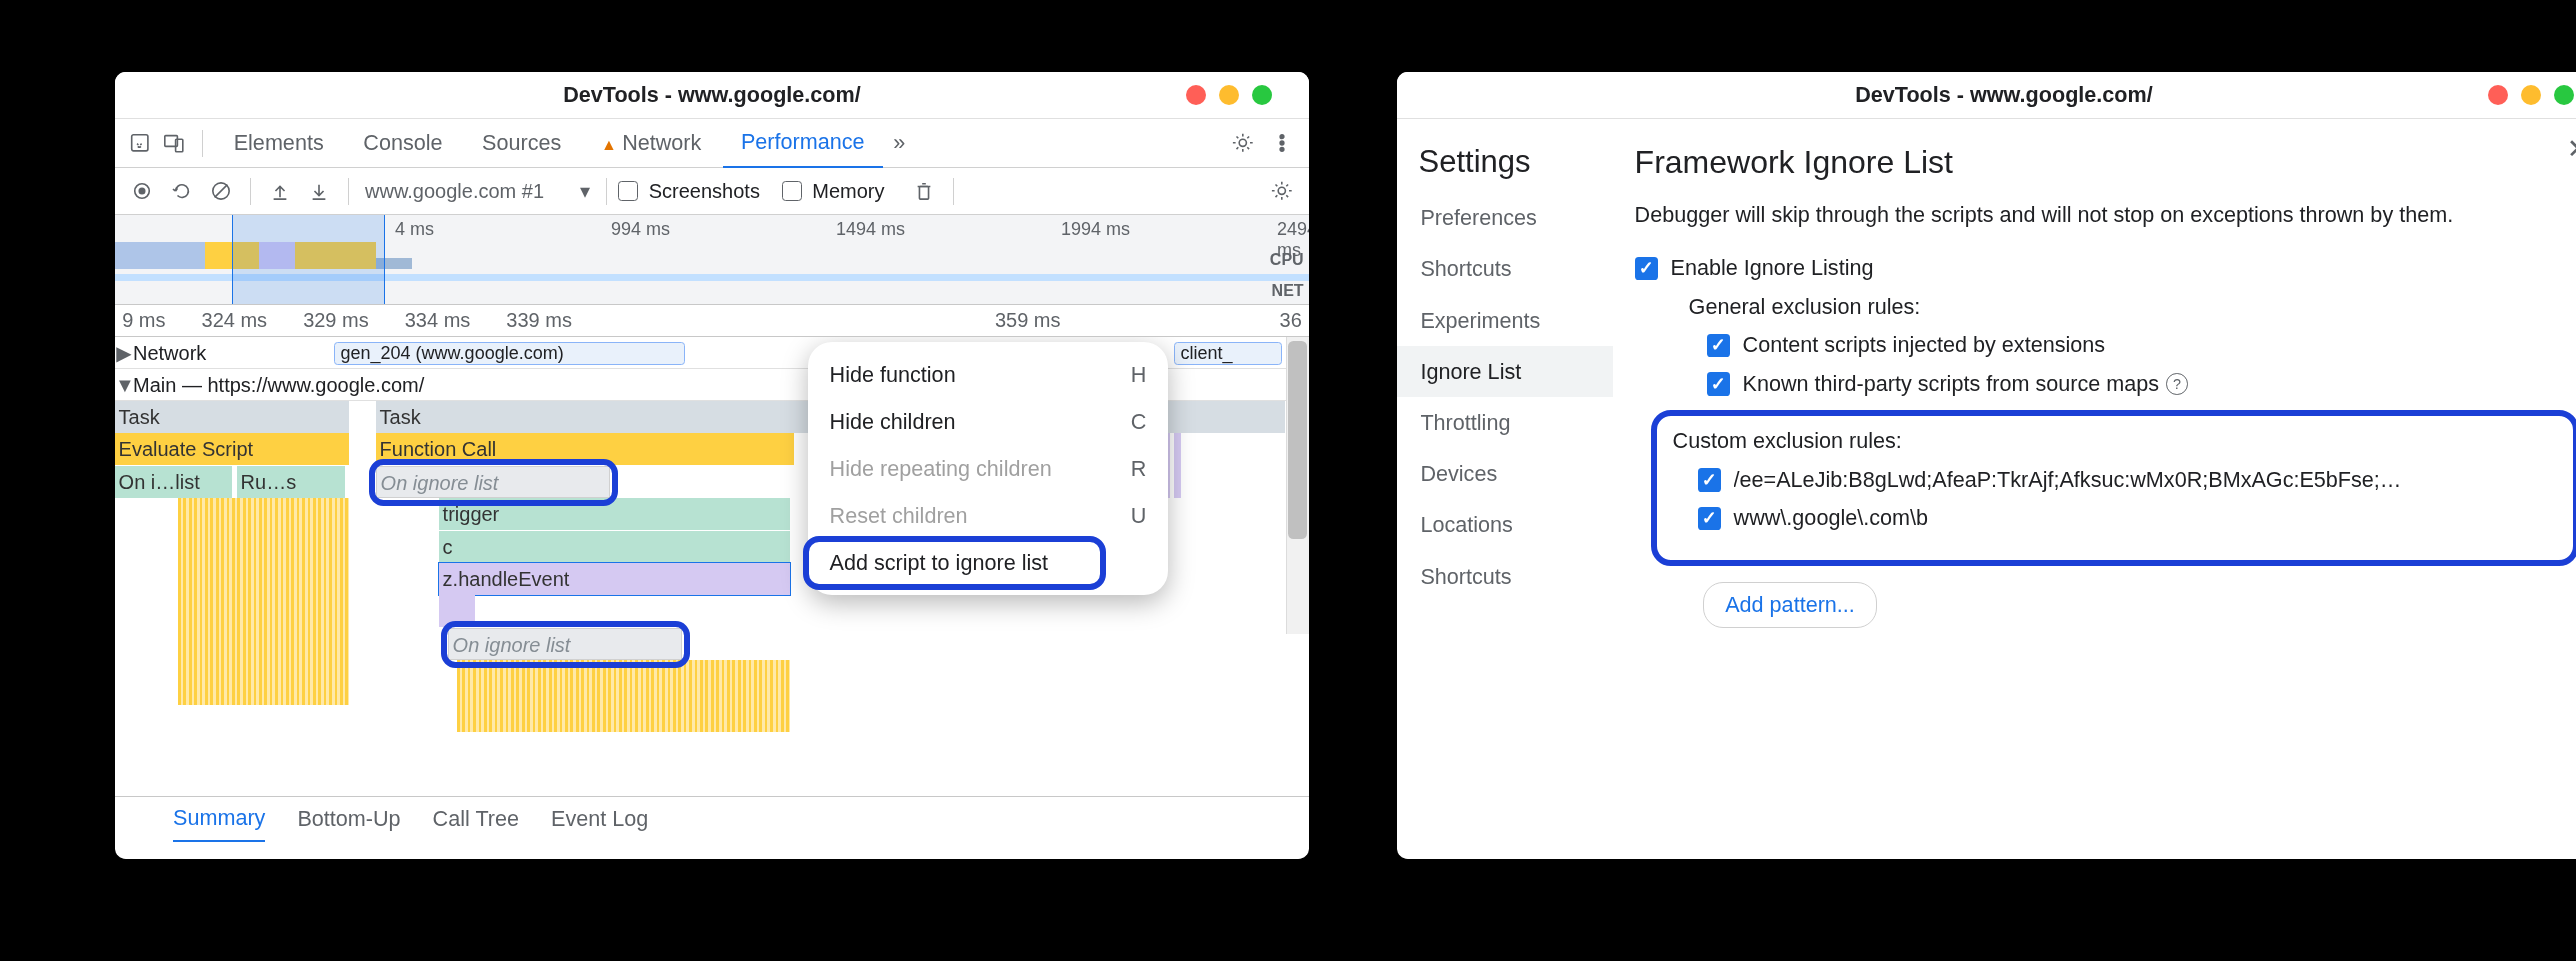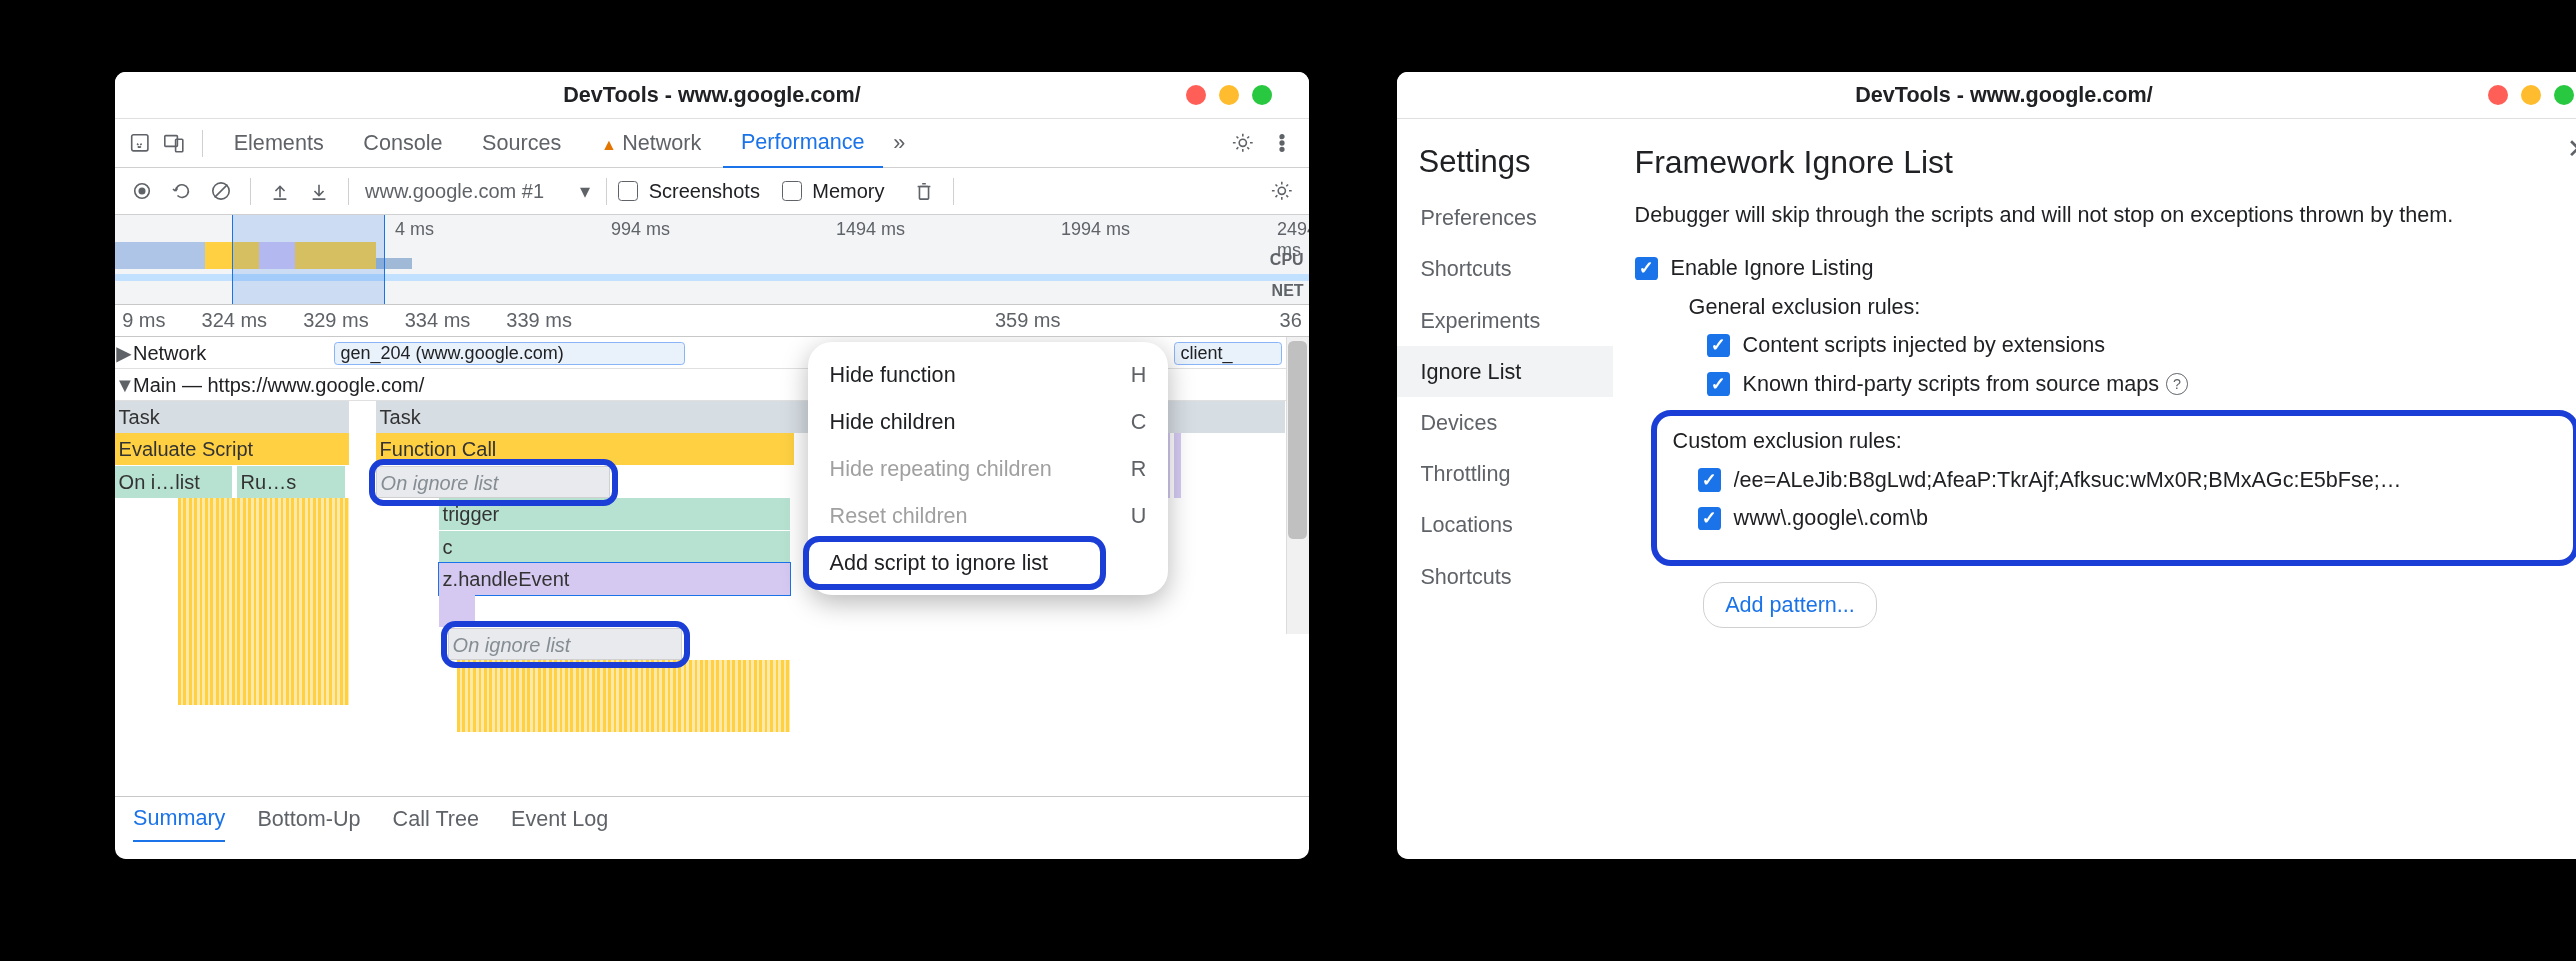--- a/index.html
+++ b/index.html
@@ -161,21 +161,21 @@
   .bottom-tabs {
     height: 45px;
     display:flex;
     align-items:center;
     border-top: 0.9px solid #c8c8c8;
     font-size: 21.6px;
     gap: 32px;
     padding: 0 18px;
   }
   .bottom-tabs .btab { color:#5f6368; cursor:pointer; padding: 9px 0; }
-  .bottom-tabs .btab.active { color:#1a73e8; border-bottom:2.7px solid #1a73e8; }
+  .bottom-tabs .btab.active { color:#1a73e8; border-bottom:2.7px solid #1a73e8;margin-left:40px; }
 
   .scrollbar {
     position: absolute;
     right: 0;
     top: 0;
     width: 23.4px;
     background: #f1f1f1;
     border-left: 0.9px solid #dcdcdc;
   }
   .scrollbar .thumb { background:#c0c0c0; border-radius: 5.4px; margin: 1.8px; }
@@ -469,22 +469,22 @@
   </div>
 
   <div class="settings-body">
 
     <div class="settings-sidebar">
       <h1>Settings</h1>
       <div class="sb-item">Preferences</div>
       <div class="sb-item">Shortcuts</div>
       <div class="sb-item">Experiments</div>
       <div class="sb-item active">Ignore List</div>
+      <div class="sb-item">Throttling</div>
       <div class="sb-item">Devices</div>
-      <div class="sb-item">Throttling</div>
       <div class="sb-item">Locations</div>
       <div class="sb-item">Shortcuts</div>
     </div>
 
     <div class="settings-main">
       <div class="close-x">✕</div>
       <h2>Framework Ignore List</h2>
       <p class="desc">Debugger will skip through the scripts and will not stop on exceptions thrown by them.</p>
 
       <div class="check-row">

